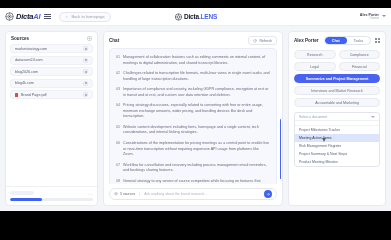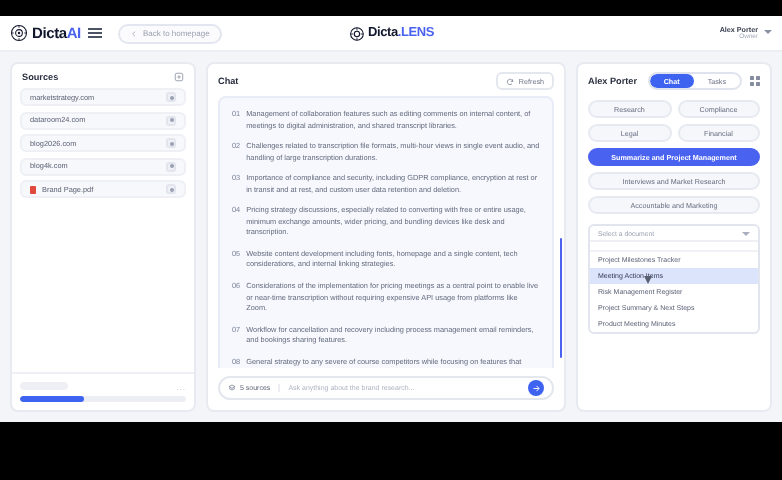--- a/index.html
+++ b/index.html
@@ -18,21 +18,21 @@
   }
 
   
   .topbar {
     height: 18px; background: #ffffff;
     display: flex; align-items: center;
     padding: 0 5px; position: relative;
     border-bottom: 1px solid #eceef4;
     flex: 0 0 auto;
   }
-  .brand { display: flex; align-items: center; gap: 2px; }
+  .brand { display: flex; align-items: center; gap: 2px; font-style: italic; }
   .brand-mark { width: 9px; height: 9px; flex: 0 0 auto; }
   .brand-text { font-size: 7.5px; font-weight: bold; letter-spacing: -.2px; color: #10162b; }
   .brand-text .ai { color: #4a62f0; }
   .hamburger { margin-left: 4px; display: flex; flex-direction: column; gap: 1.3px; cursor: pointer; }
   .hamburger i { display: block; width: 7px; height: 1px; background: #4b5263; }
   .nb-pill {
     margin-left: 8px; height: 10px; border-radius: 6px;
     border: 1px solid #e3e6ee; background: #fbfbfd;
     display: flex; align-items: center; gap: 2px; padding: 0 5px;
   }

